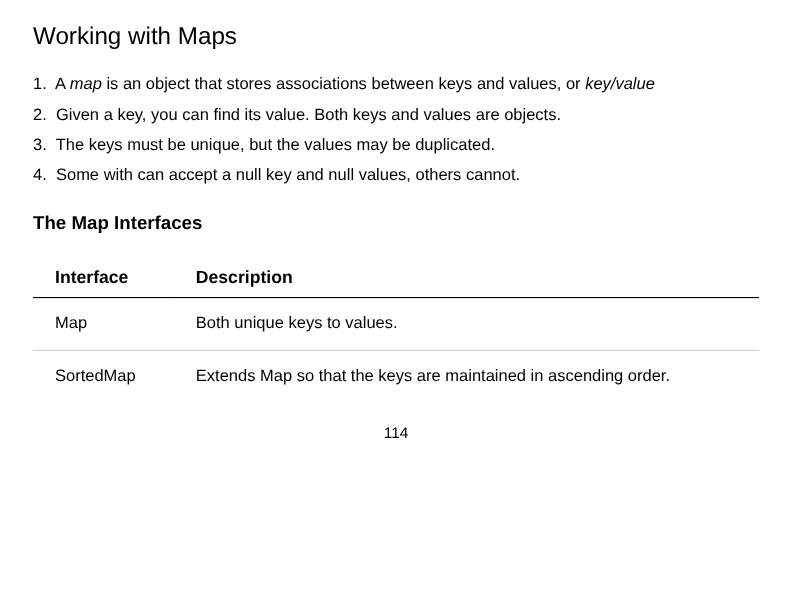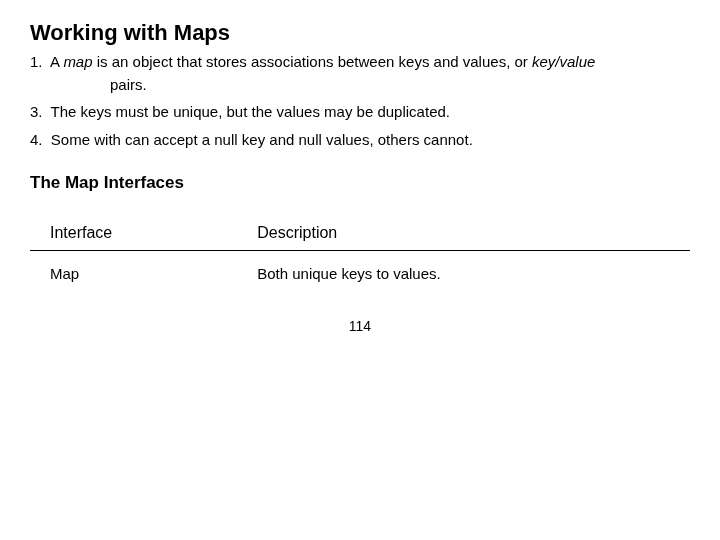--- a/index.html
+++ b/index.html
@@ -13,22 +13,22 @@
       min-height: 540px;
       background: #ffffff;
       font-family: Arial, sans-serif;
       font-size: 15px;
       color: #000000;
       padding: 20px 30px;
     }
 
     h1 {
       font-size: 22px;
-      font-weight: bold;
-      margin-bottom: 5px;
+      font-weight: normal;
+      margin-bottom: 20px;
     }
 
     .numbered-list {
       margin-bottom: 22px;
       padding-left: 0;
       list-style: none;
     }
 
     .numbered-list li {
       margin-bottom: 5px;
@@ -43,21 +43,21 @@
       margin-bottom: 23px;
     }
 
     .map-table {
       width: 100%;
       border-collapse: collapse;
       margin-bottom: 20px;
     }
 
     .map-table th {
-      font-weight: normal;
+      font-weight: bold;
       font-size: 16px;
       padding: 8px 20px;
       text-align: left;
       border-bottom: 1px solid #000;
     }
 
     .map-table td {
       padding: 12px 20px;
       vertical-align: top;
       line-height: 1.5;
@@ -81,21 +81,24 @@
       font-size: 14px;
     }
   </style>
 </head>
 <body>
 
 <h1>Working with Maps</h1>
 
 <ol class="numbered-list">
   <li>
-    <span>1.&nbsp; A </span><span class="italic">map</span><span> is an object that stores associations between keys and values, or </span><span class="italic">key/value</span><br><span style="padding-left:30px;">&nbsp;&nbsp;&nbsp;&nbsp;&nbsp; pairs.</span>
+    <span>1.&nbsp; A </span><span class="italic">map</span><span> is an object that stores associations between keys and values, or </span><span class="italic">key/value</span><br>
+  </li>
+  <li>
+    <span>2.&nbsp; </span><span>Given a key, you can find its value. Both keys and values are objects.</span>
   </li>
   <li>
     <span>3.&nbsp; </span><span>The keys must be unique, but the values may be duplicated.</span>
   </li>
   <li>
     <span>4.&nbsp; </span><span>Some with can accept a </span><span class="bold">null</span><span> key and </span><span class="bold">null</span><span> values, others cannot.</span>
   </li>
 </ol>
 
 <div class="section-heading">The Map Interfaces</div>
@@ -105,16 +108,22 @@
     <tr>
       <th>Interface</th>
       <th>Description</th>
     </tr>
   </thead>
   <tbody>
     <tr>
       <td>Map</td>
       <td>Both unique keys to values.</td>
     </tr>
+    <tr>
+      <td>SortedMap</td>
+      <td>
+        <span>Extends </span><span class="bold">Map</span><span> so that the keys are maintained in ascending order.</span>
+      </td>
+    </tr>
   </tbody>
 </table>
 
 <div class="page-number">114</div>
 
 </body></html>

